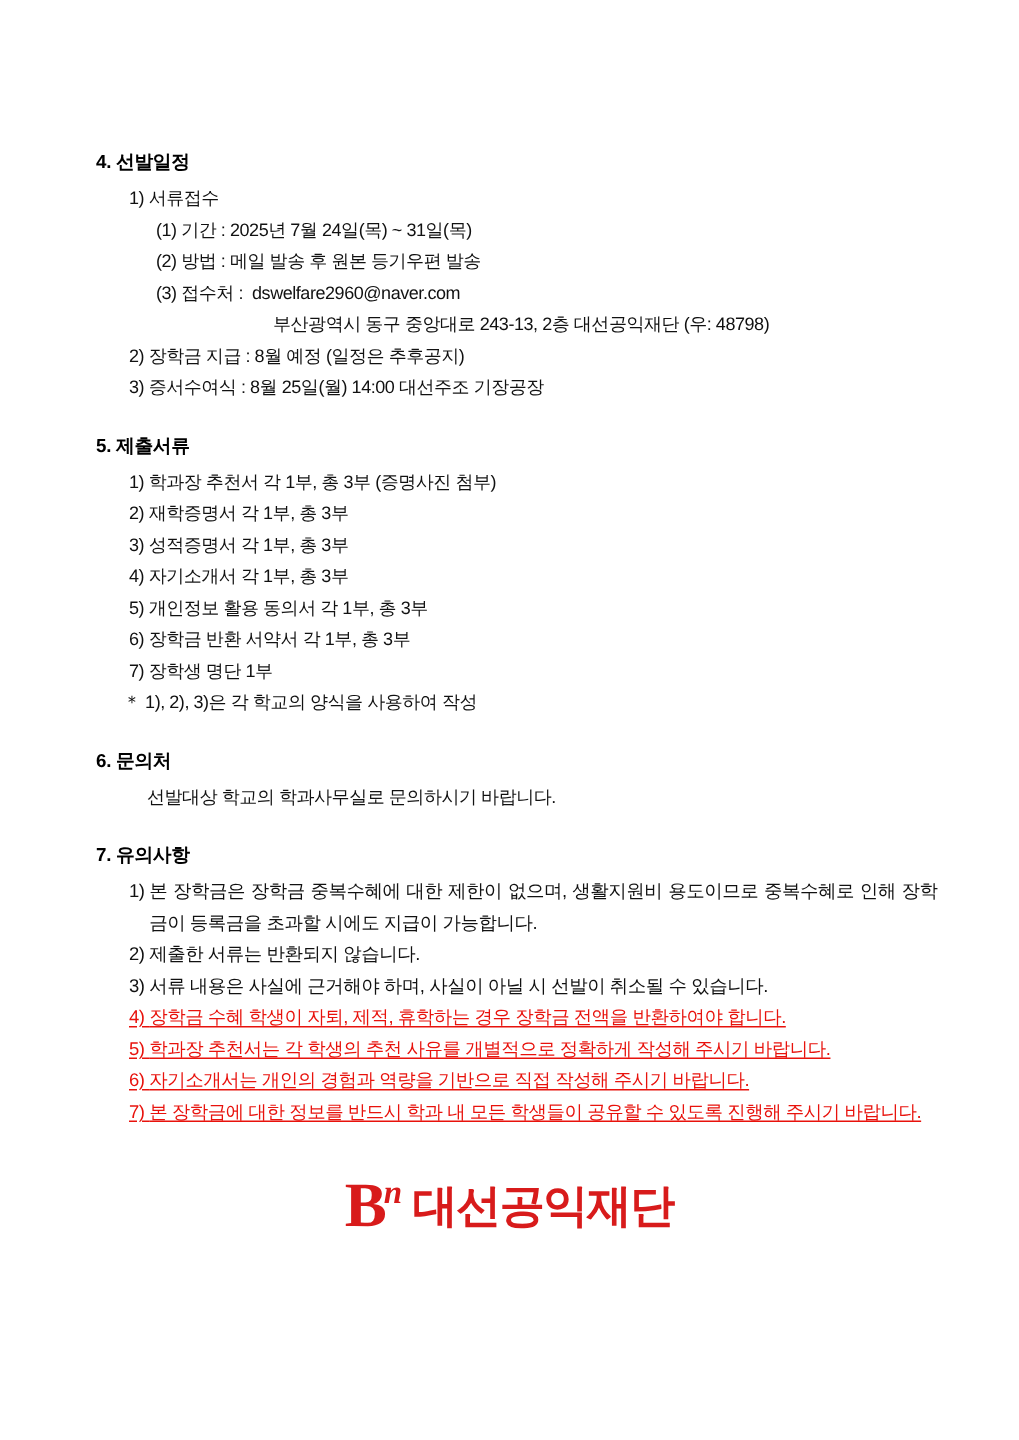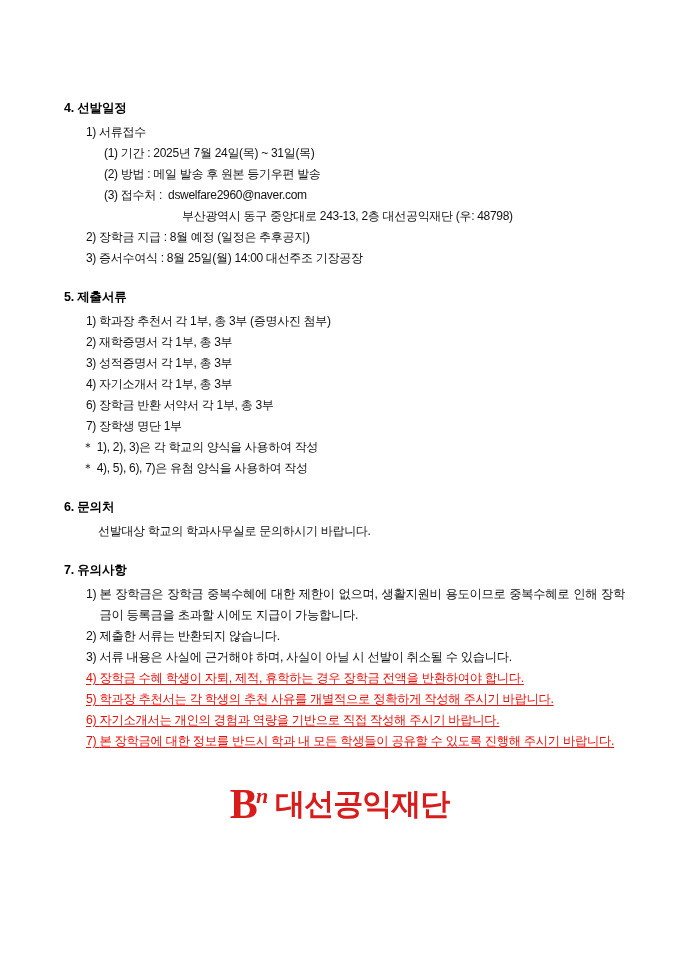--- a/index.html
+++ b/index.html
@@ -114,24 +114,24 @@
   </div>
 
   <div class="gap-md"></div>
 
   <div class="section">
     <div class="sec-head">5. 제출서류</div>
     <div class="line lv1">1) 학과장 추천서 각 1부, 총 3부 (증명사진 첨부)</div>
     <div class="line lv1">2) 재학증명서 각 1부, 총 3부</div>
     <div class="line lv1">3) 성적증명서 각 1부, 총 3부</div>
     <div class="line lv1">4) 자기소개서 각 1부, 총 3부</div>
+    <div class="line lv1">5) 개인정보 활용 동의서 각 1부, 총 3부</div>
     <div class="line lv1">6) 장학금 반환 서약서 각 1부, 총 3부</div>
     <div class="line lv1">7) 장학생 명단 1부</div>
     <div class="line note">＊ 1), 2), 3)은 각 학교의 양식을 사용하여 작성</div>
-    <div class="line note">＊ 4), 5), 6), 7)은 유첨 양식을 사용하여 작성</div>
   </div>
 
   <div class="gap-md"></div>
 
   <div class="section">
     <div class="sec-head">6. 문의처</div>
     <div class="line plain">선발대상 학교의 학과사무실로 문의하시기 바랍니다.</div>
   </div>
 
   <div class="gap-md"></div>

